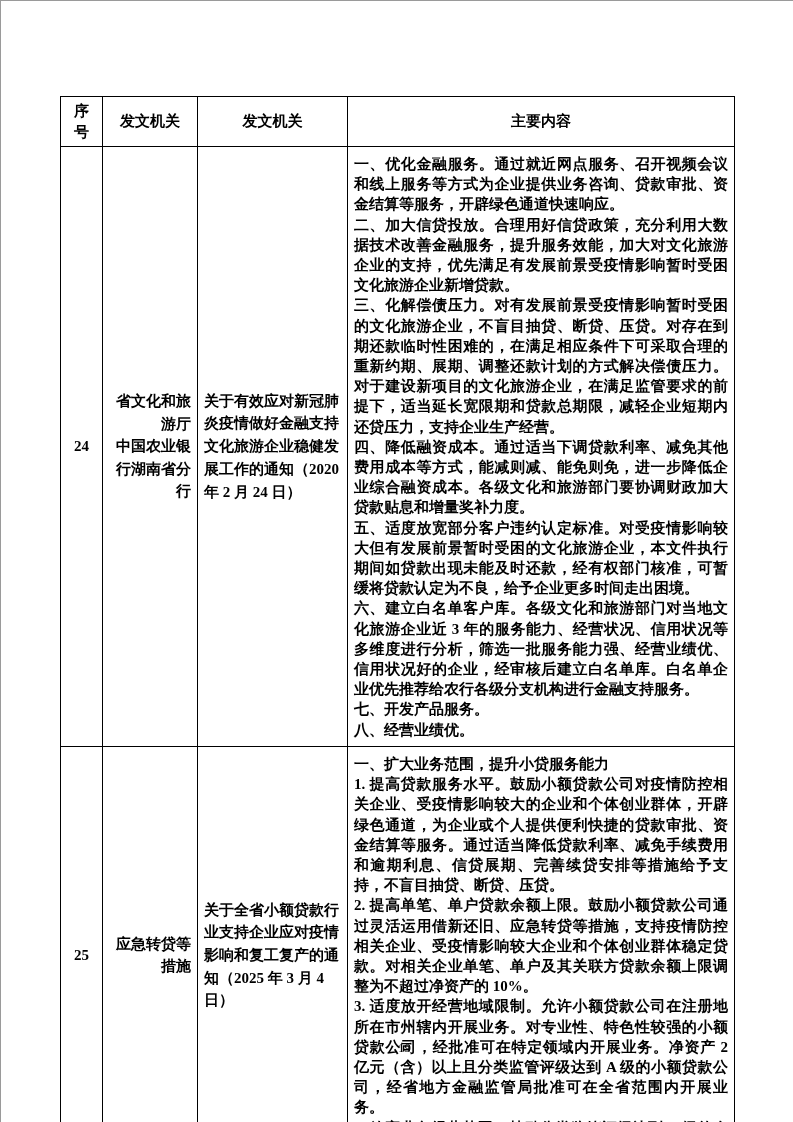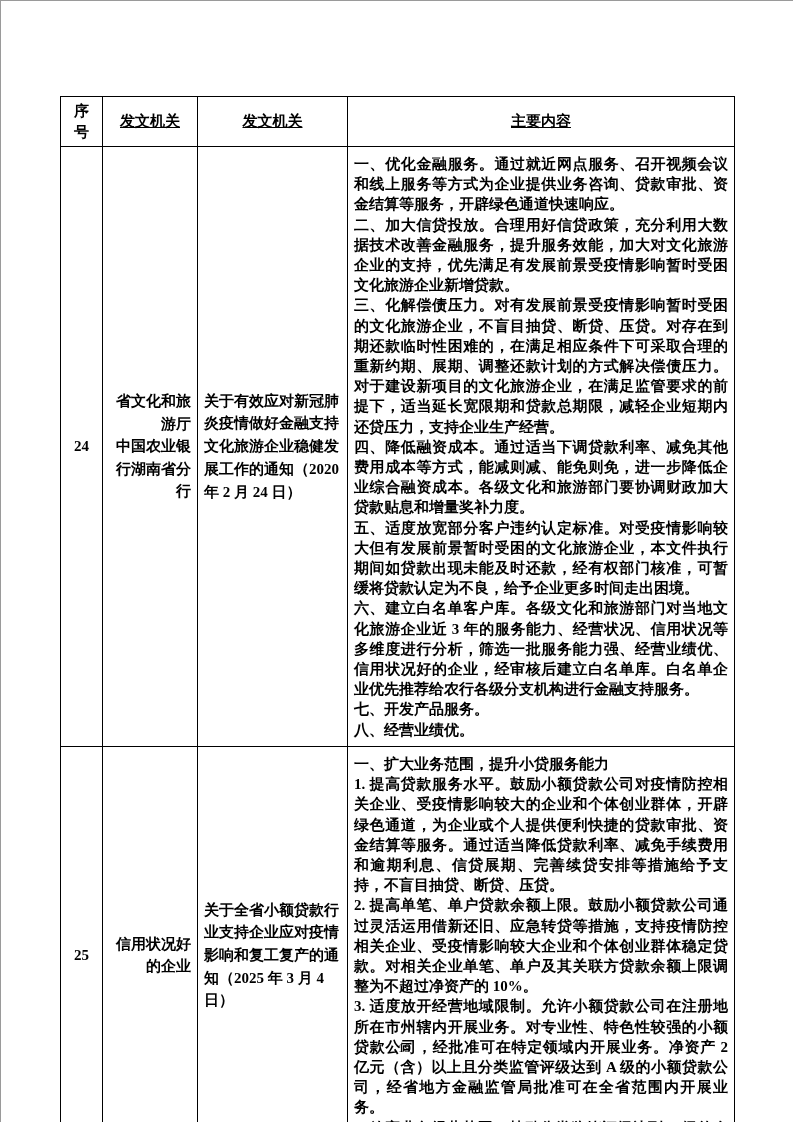--- a/index.html
+++ b/index.html
@@ -29,21 +29,21 @@
     font-weight: bold;
     font-size: 15px;
     padding: 0;
     overflow: hidden;
   }
   .col-index  { width: 42px; }
   .col-agency { width: 95px; }
   .col-title  { width: 150px; }
   .col-body   { width: 387px; }
 
-  tr.header-row { height: 50px; text-decoration: underline; }
+  tr.header-row { height: 50px; }
   tr.row-24 { height: 561px; }
   tr.row-25 { height: 335px; }
 
   th.th-cell {
     text-align: center;
     vertical-align: middle;
     line-height: 21px;
     font-weight: bold;
   }
   th.th-index .wrapbox {
@@ -134,21 +134,21 @@
           <p>四、降低融资成本。通过适当下调贷款利率、减免其他费用成本等方式，能减则减、能免则免，进一步降低企业综合融资成本。各级文化和旅游部门要协调财政加大贷款贴息和增量奖补力度。</p>
           <p>五、适度放宽部分客户违约认定标准。对受疫情影响较大但有发展前景暂时受困的文化旅游企业，本文件执行期间如贷款出现未能及时还款，经有权部门核准，可暂缓将贷款认定为不良，给予企业更多时间走出困境。</p>
           <p>六、建立白名单客户库。各级文化和旅游部门对当地文化旅游企业近 3 年的服务能力、经营状况、信用状况等多维度进行分析，筛选一批服务能力强、经营业绩优、信用状况好的企业，经审核后建立白名单库。白名单企业优先推荐给农行各级分支机构进行金融支持服务。</p>
           <p>七、开发产品服务。</p>
           <p>八、经营业绩优。</p>
         </td>
     </tr>
     <tr class="row-25">
       <td class="cell-index">25</td>
       <td class="cell-agency">
-          <p>信用状况好的企业</p>
+          <p>应急转贷等措施</p>
         </td>
       <td class="cell-title">
         <span class="title-text">关于全省小额贷款行业支持企业应对疫情影响和复工复产的通知（2025 年 3 月 4 日）</span>
       </td>
       <td class="cell-body">
           <p>一、扩大业务范围，提升小贷服务能力</p>
           <p>1. 提高贷款服务水平。鼓励小额贷款公司对疫情防控相关企业、受疫情影响较大的企业和个体创业群体，开辟绿色通道，为企业或个人提供便利快捷的贷款审批、资金结算等服务。通过适当降低贷款利率、减免手续费用和逾期利息、信贷展期、完善续贷安排等措施给予支持，不盲目抽贷、断贷、压贷。</p>
           <p>2. 提高单笔、单户贷款余额上限。鼓励小额贷款公司通过灵活运用借新还旧、应急转贷等措施，支持疫情防控相关企业、受疫情影响较大企业和个体创业群体稳定贷款。对相关企业单笔、单户及其关联方贷款余额上限调整为不超过净资产的 10%。</p>
           <p>3. 适度放开经营地域限制。允许小额贷款公司在注册地所在市州辖内开展业务。对专业性、特色性较强的小额贷款公司，经批准可在特定领域内开展业务。净资产 2 亿元（含）以上且分类监管评级达到 A 级的小额贷款公司，经省地方金融监管局批准可在全省范围内开展业务。</p>
           <p>4. 放宽业务经营范围。鼓励分类监管评级达到 A 级的企业探</p>

